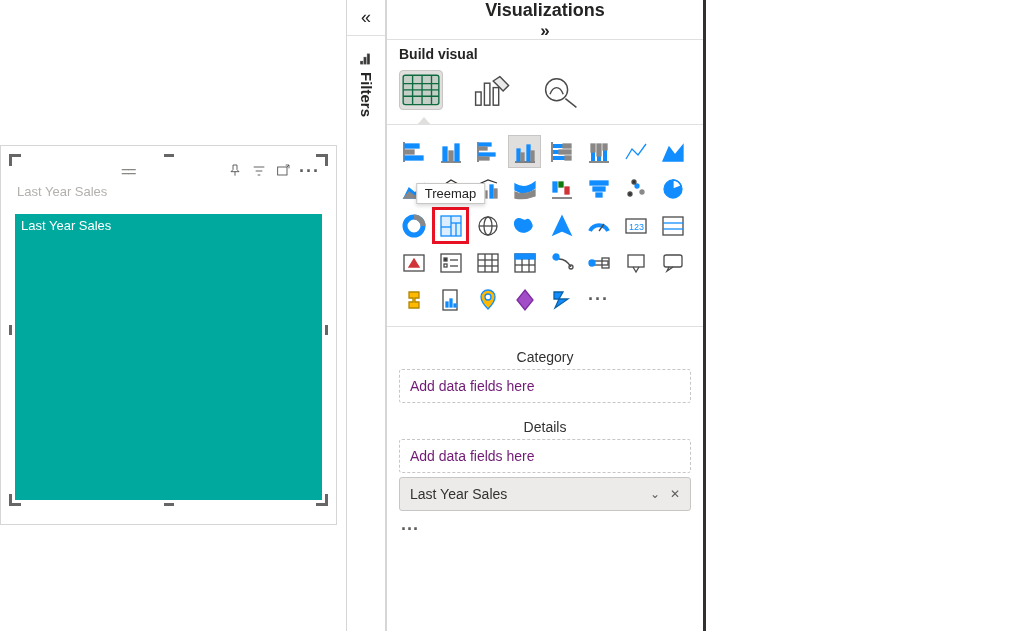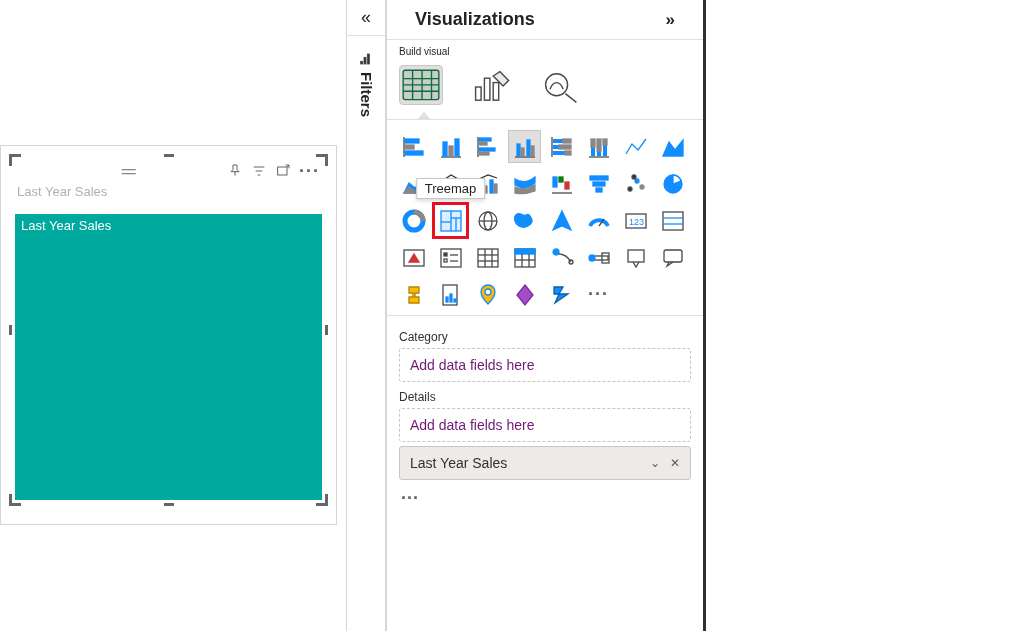--- a/index.html
+++ b/index.html
@@ -97,44 +97,45 @@
   .vis-pane {
     position:absolute; left:386px; top:0; width:320px; height:631px;
     border-left:1px solid #d6d6d6; border-right:3px solid #323130;
     background:#fff;
     display:flex; flex-direction:column;
   }
   .vis-pane-header {
     height:40px; display:flex; align-items:center; justify-content:space-between;
     padding:0 28px; font-weight:700; font-size:18px;
     border-bottom:1px solid #e1dfdd;
+    flex-direction:column;
   }
   .vis-pane-header .expand { font-size:17px; cursor:pointer;}
   .vis-pane-sub {
-    padding:6px 12px 0; font-weight:400; font-size:10px;
+    padding:6px 12px 0; font-weight:700; font-size:14px;
   }
 
   .mode-row {
     display:flex; gap:26px; padding:8px 12px 14px; align-items:center;
     border-bottom:1px solid #e1dfdd;
     position:relative;
   }
   .mode-btn {
     width:44px; height:40px; display:flex; align-items:center; justify-content:center;
     border-radius:4px; cursor:pointer;
   }
   .mode-btn.active { background:#e1dfdd; border:1px solid #c8c6c4;}
   .mode-caret {
     position:absolute; left:30px; bottom:-1px;
     width:0;height:0;border-left:7px solid transparent;border-right:7px solid transparent;
     border-bottom:8px solid #e1dfdd;
   }
 
   .gallery {
-    padding:10px 10px 4px;
+    padding:10px 10px 10px;
     display:grid;
     grid-template-columns: repeat(8, 33px);
     grid-auto-rows:33px;
     gap:4px;
     justify-content:start;
     border-bottom:1px solid #e1dfdd;
   }
   .gicon {
     width:33px; height:33px;
     display:flex; align-items:center; justify-content:center;
@@ -146,21 +147,21 @@
   .gicon.highlight { outline:3px solid #e81123; outline-offset:-1px;}
   .tooltip {
     position:absolute; top:-26px; left:50%; transform:translateX(-50%);
     background:#fff; border:1px solid #c8c6c4; padding:2px 8px; font-size:13px;
     white-space:nowrap; box-shadow:0 2px 4px rgba(0,0,0,.15); z-index:5;
   }
   .ellipsis-ic { font-size:18px; font-weight:700; color:#605e5c; letter-spacing:1px;}
 
   
   .wells { padding:10px 12px; display:flex; flex-direction:column; gap:4px; }
-  .well-label { font-size:12px; color:#323130; margin-top:4px;}
+  .well-label { font-size:14px; color:#323130; margin-top:12px;text-align:center;}
   .well-box {
     height:34px; border:1px dashed #c8c6c4; border-radius:3px;
     display:flex; align-items:center; padding:0 10px; color:#701a75;
     background:#fff; font-size:14px; cursor:pointer;
   }
   .well-box.filled {
     border:1px solid #c8c6c4; background:#edebe9; color:#323130;
     justify-content:space-between;
   }
   .well-box.filled .actions { display:flex; gap:10px; align-items:center; color:#605e5c; font-size:12px; cursor:pointer;}

